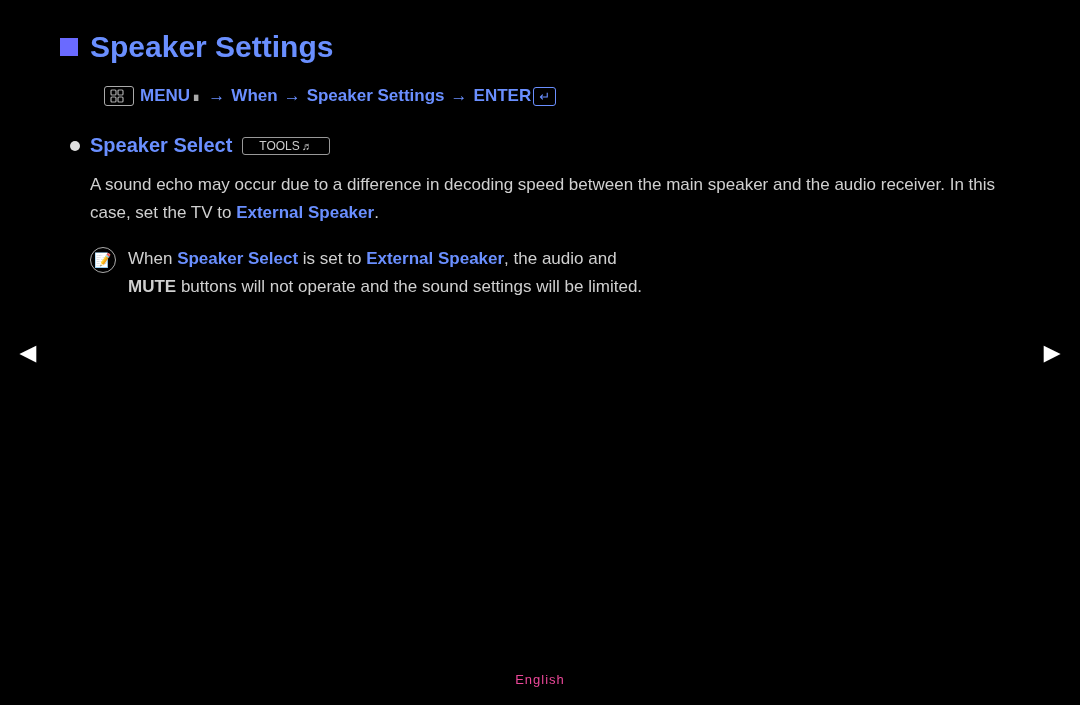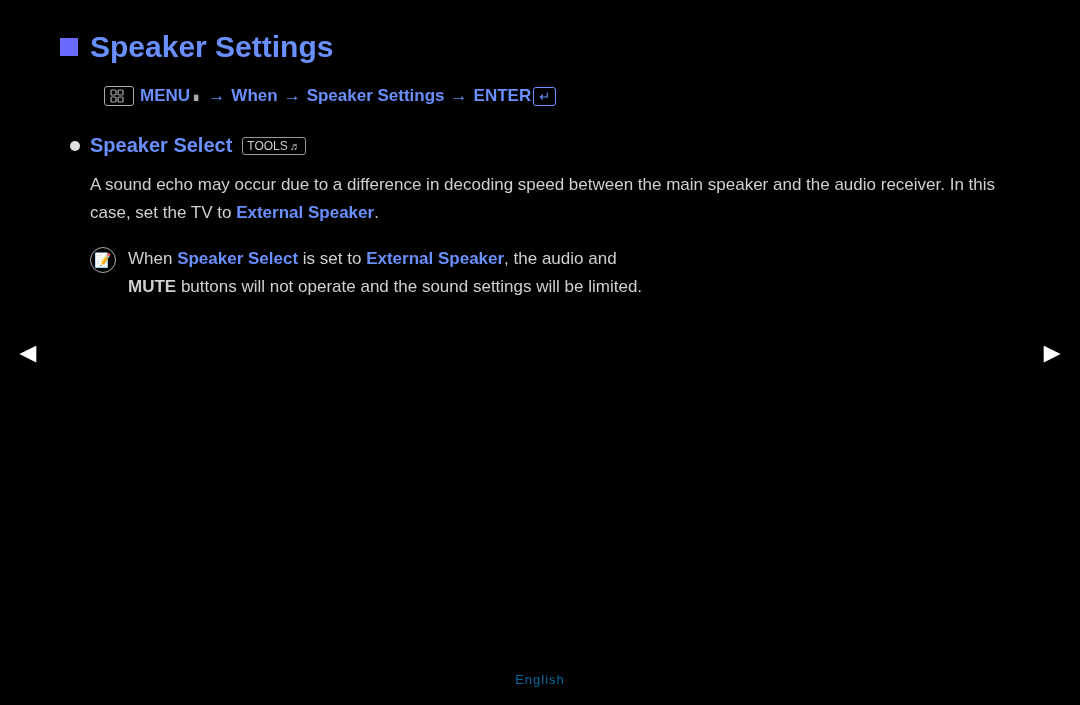--- a/index.html
+++ b/index.html
@@ -107,21 +107,21 @@
       font-weight: bold;
       color: #6a8fff;
     }
 
     .tools-badge {
       display: inline-flex;
       align-items: center;
       justify-content: center;
       border: 1.5px solid #999;
       border-radius: 3px;
-      padding: 1px 4px;
+      padding: 1px 16px;
       font-size: 12px;
       color: #ccc;
       font-weight: normal;
     }
 
     .tools-icon-small {
       font-size: 11px;
       margin-left: 2px;
     }
 
@@ -186,21 +186,21 @@
       cursor: pointer;
       user-select: none;
     }
 
     .footer {
       position: absolute;
       bottom: 18px;
       left: 50%;
       transform: translateX(-50%);
       font-size: 13px;
-      color: #0369a1;
+      color: #ec4899;
       letter-spacing: 1px;
     }
   </style>
 </head>
 <body>
 
 <div class="main-content">
 
   <div class="page-title-row">
     <div class="title-square"></div>

